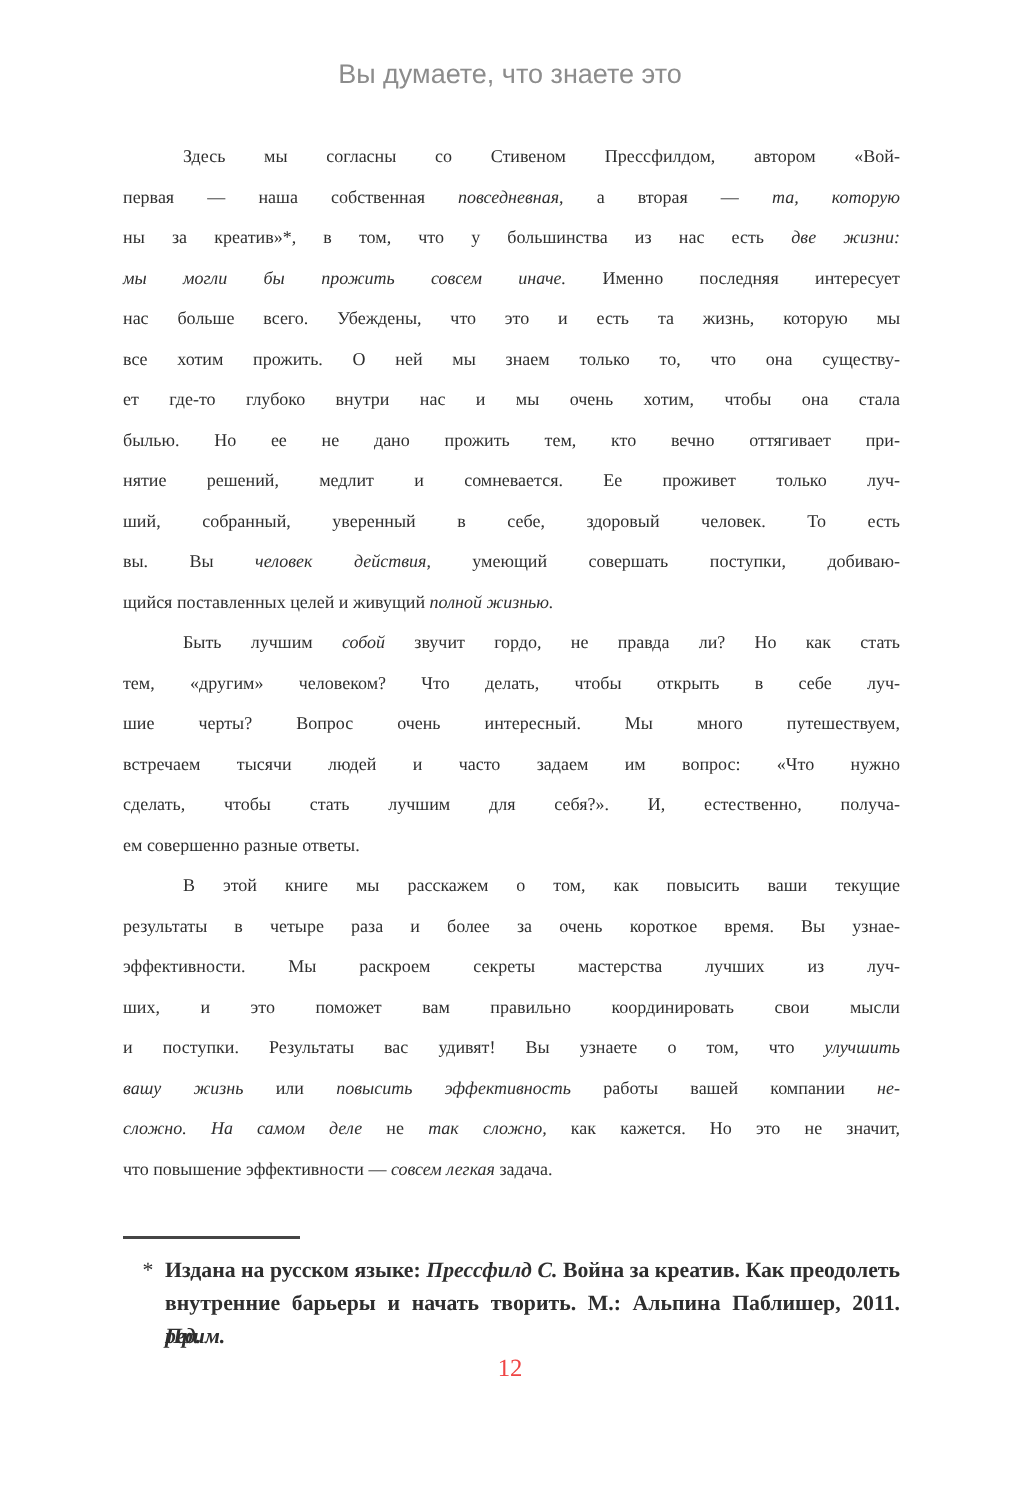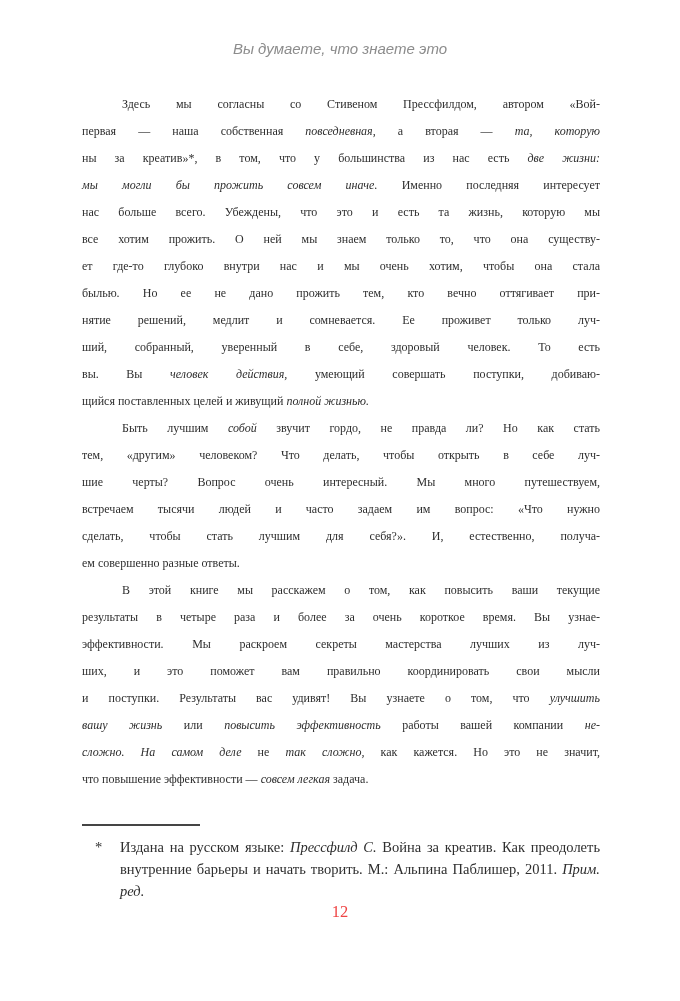--- a/index.html
+++ b/index.html
@@ -11,24 +11,23 @@
     background: #ffffff;
     font-family: "Liberation Serif", serif;
     color: #2e2e2e;
     overflow: hidden;
   }
   .running-head {
     position: absolute;
     top: 40px; left: 0; width: 100%;
     text-align: center;
     font-family: "Liberation Sans", sans-serif;
-    font-size: 15px;
+    font-size: 18px;
     line-height: 18px;
     color: #8c8c8c;
-    font-style: italic;
   }
   .body-text {
     position: absolute;
     left: 82px; top: 91px; width: 518px;
     font-size: 12px;
   }
   .line {
     height: 27px;
     line-height: 27px;
     text-align: justify;
@@ -46,21 +45,21 @@
   .footnote {
     position: absolute;
     left: 82px; top: 836px; width: 518px;
     font-size: 14.5px;
   }
   .fn-marker {
     position: absolute;
     left: 13px; top: 0;
     line-height: 22px;
   }
-  .fn-text { margin-left: 38px; }
+  .fn-text { margin-left: 28px; font-weight: bold; }
   .fn-text .line { height: 22px; line-height: 22px; }
   .page-number {
     position: absolute;
     top: 902px; left: 0; width: 100%;
     text-align: center;
     font-size: 16.5px;
     color: #ef4444;
   }
 </style>
 </head>

